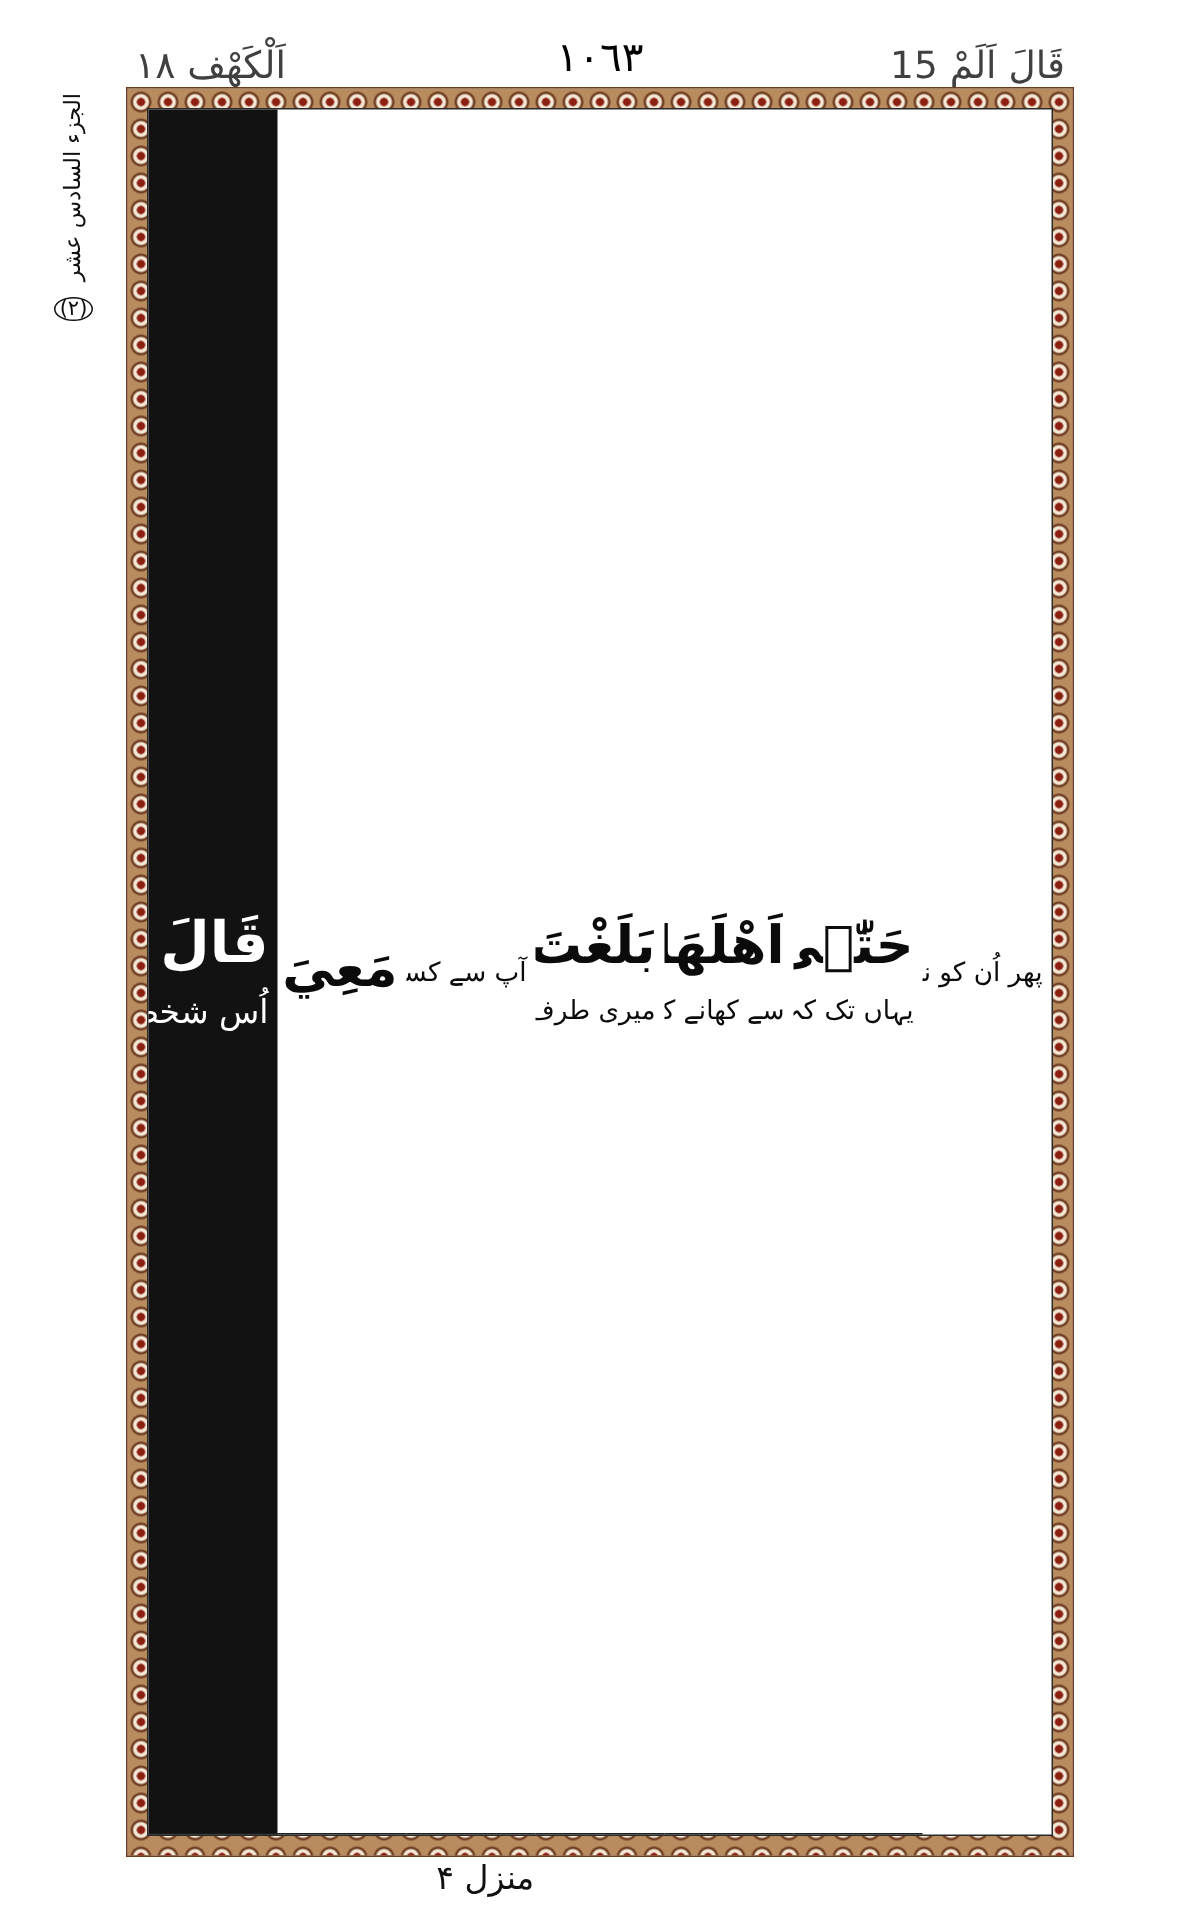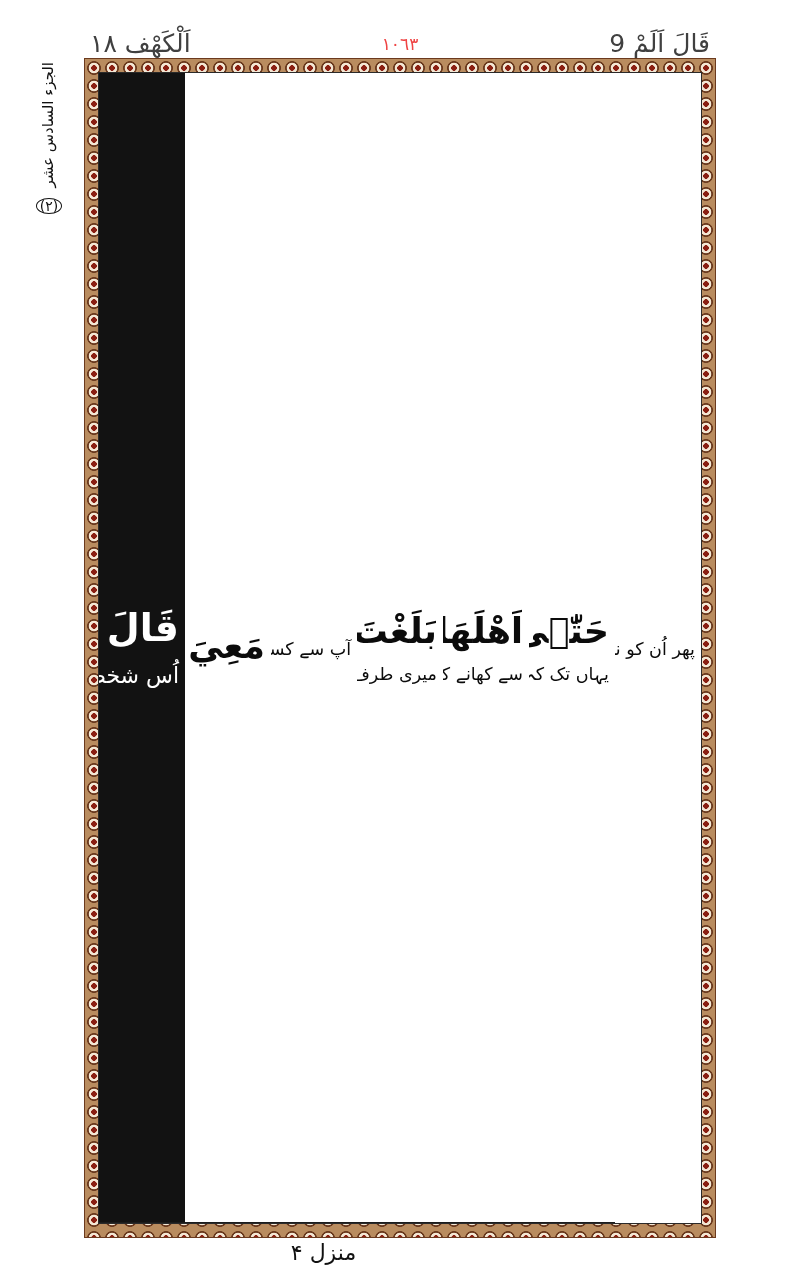--- a/index.html
+++ b/index.html
@@ -33,22 +33,22 @@
     padding: 0 6px 2px 6px;
   }
   .hdr-text {
     font-size: 25px;
     color: #404040;
     line-height: 1;
     white-space: nowrap;
     font-family: "DejaVu Sans", "Liberation Sans", sans-serif;
   }
   .hdr-center {
-    font-size: 17px;
-    color: #ef4444;
+    font-size: 27px;
+    color: #000000;
     letter-spacing: 1px;
     position: absolute;
     left: 50%;
     transform: translateX(-50%);
     bottom: 4px;
   }
 
   
   .side-margin {
     position: absolute;
@@ -174,21 +174,21 @@
     direction: rtl;
     display: inline-block;
   }
 </style>
 </head>
 <body>
 
 <div class="page">
 
   <div class="page-header">
-    <div class="hdr-text">قَالَ اَلَمْ 9</div>
+    <div class="hdr-text">قَالَ اَلَمْ 15</div>
     <div class="hdr-center">١٠٦٣</div>
     <div class="hdr-text">اَلْكَهْف ١٨</div>
   </div>
 
   <div class="side-margin">
     <div class="side-vert">الجزء السادس عشر</div>
     <div class="side-ruku">(٢)</div>
   </div>
 
   <div class="frame">

